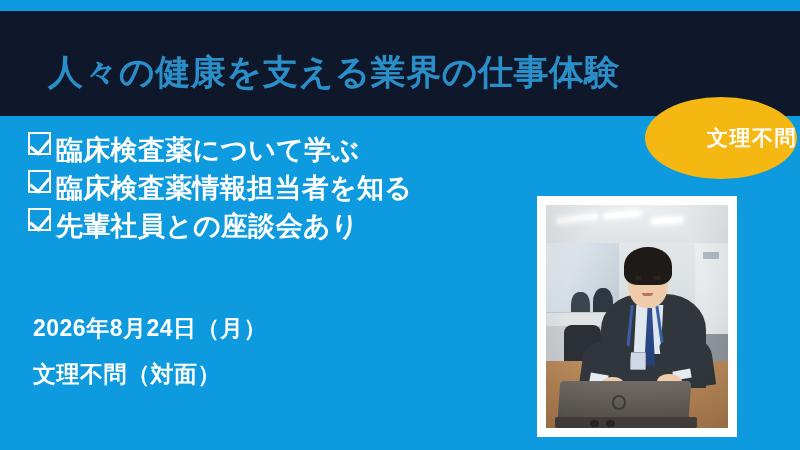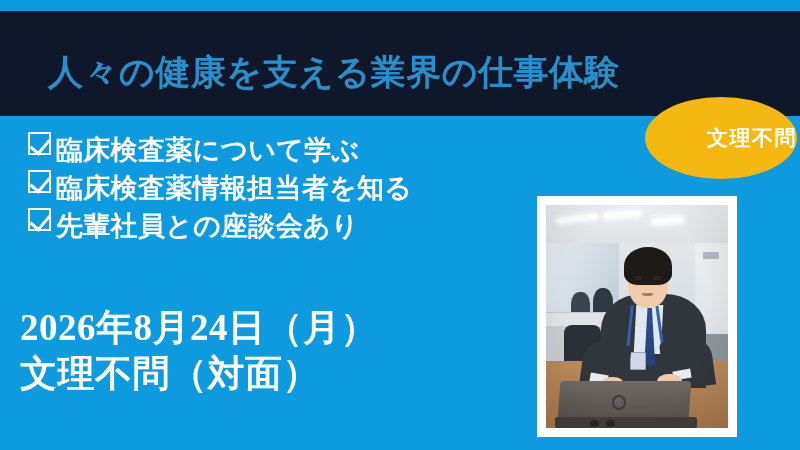--- a/index.html
+++ b/index.html
@@ -82,29 +82,28 @@
     top: 1px;
     width: 9px;
     height: 16px;
     border-right: 3px solid #ffffff;
     border-bottom: 3px solid #ffffff;
     transform: rotate(40deg);
   }
   
   .info-block {
     position: absolute;
-    left: 20px;
+    left: 33px;
     top: 305px;
     color: #ffffff;
-    font-size: 37px;
+    font-size: 23px;
     font-weight: 700;
     line-height: 46px;
     letter-spacing: 0.5px;
     white-space: nowrap;
-    font-family: Liberation Serif, serif;
   }
   
   .badge {
     position: absolute;
     left: 645px;
     top: 97px;
     width: 152px;
     height: 82px;
     border-radius: 50%;
     background: #f5b711;

